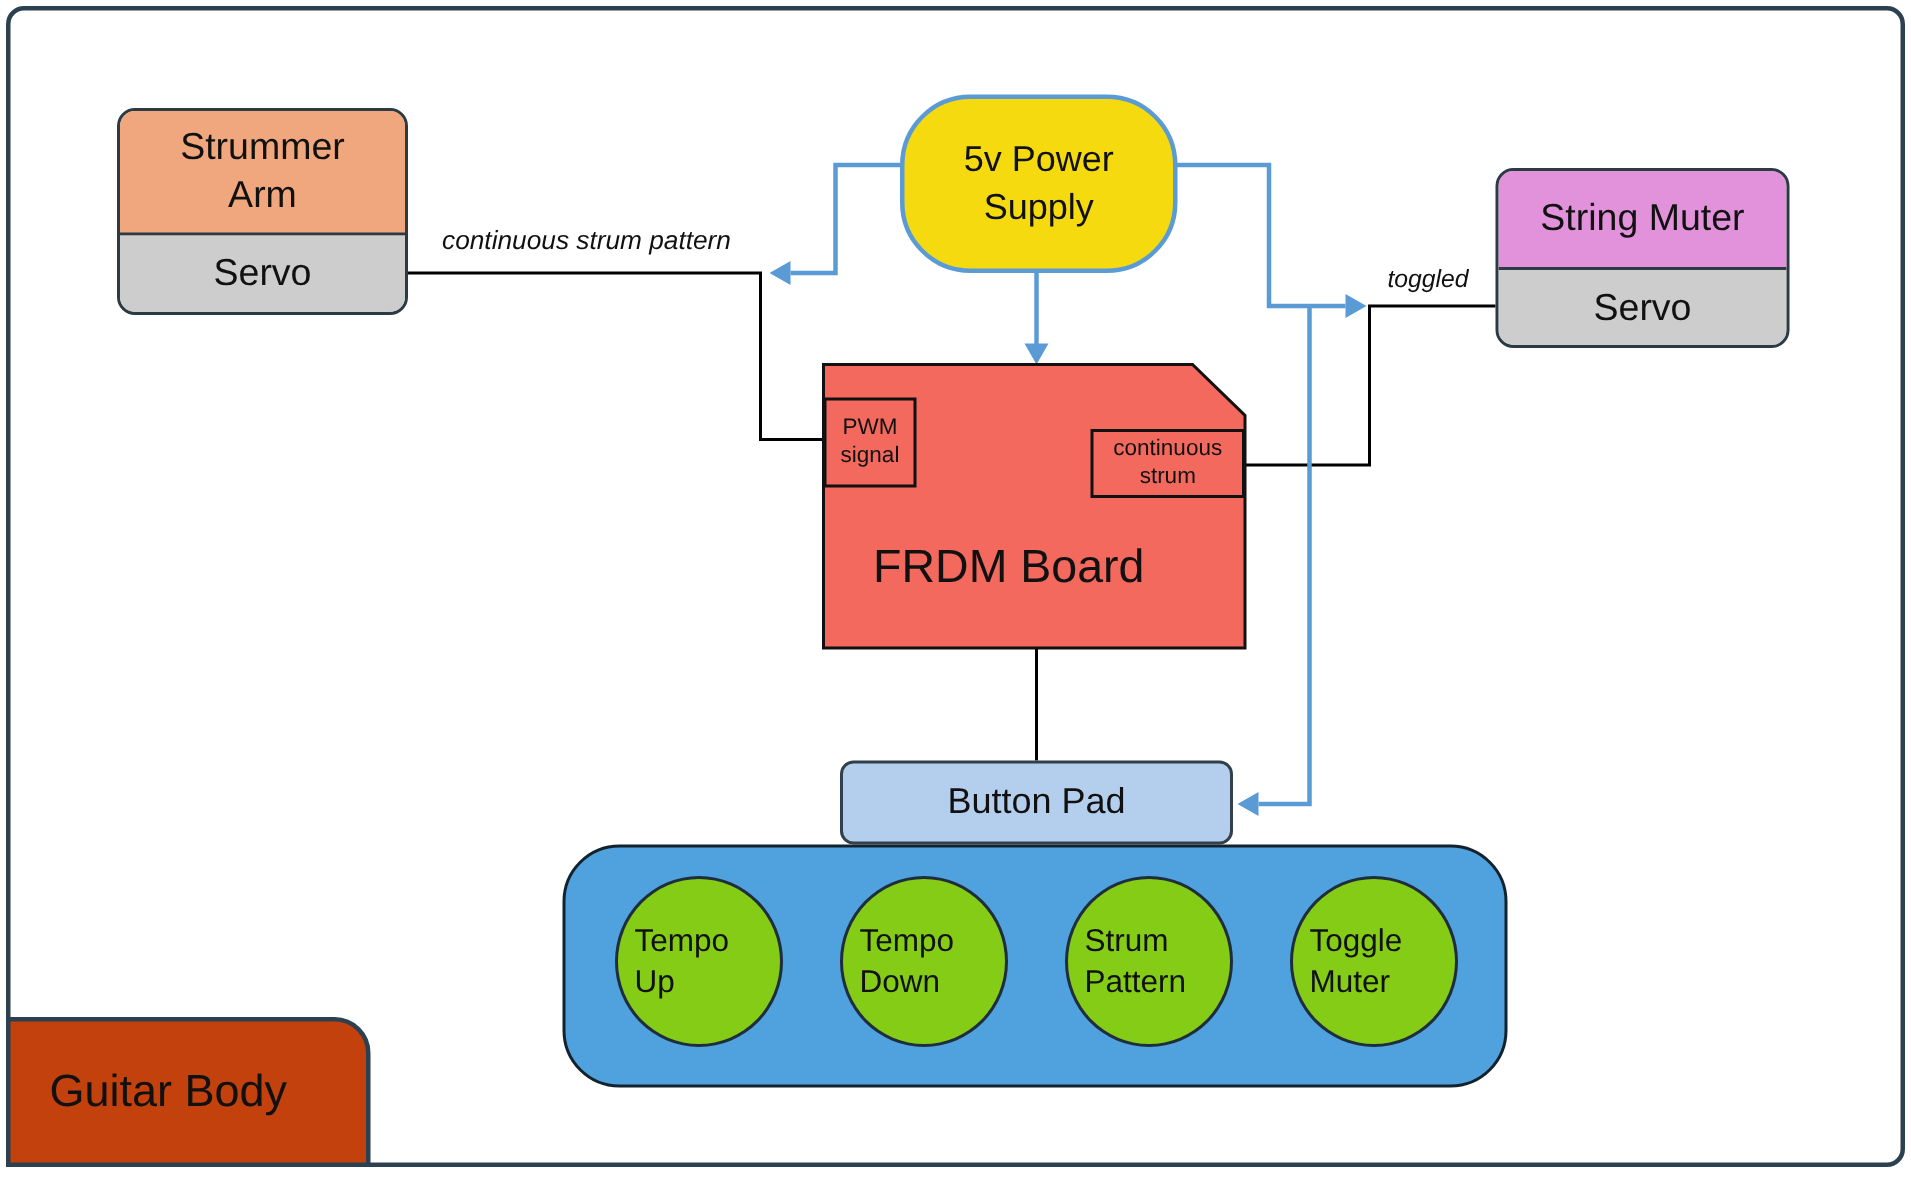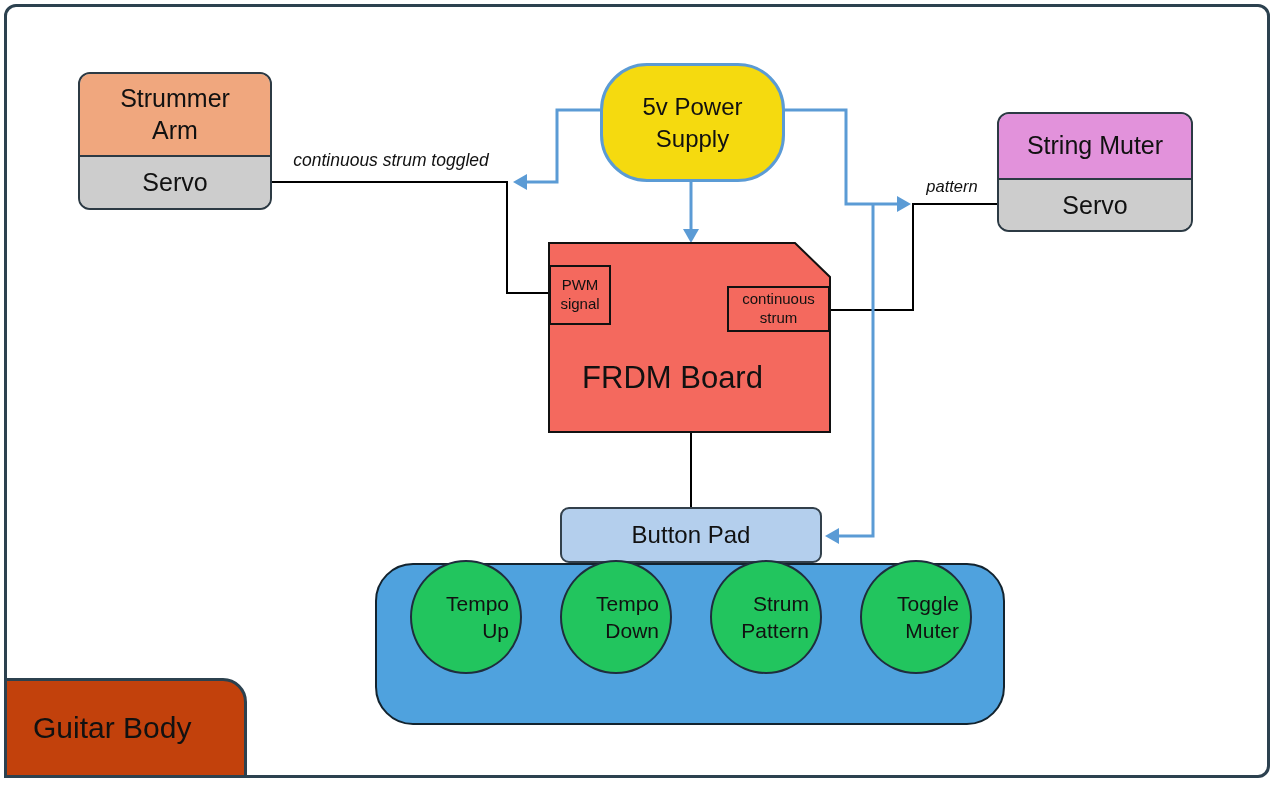--- a/index.html
+++ b/index.html
@@ -99,27 +99,27 @@
 
   .pad-container {
     left: 375px; top: 563px;
     width: 630px; height: 162px;
     background: #4FA2DE;
     border: 2px solid #13232E;
     border-radius: 38px;
   }
 
   .pad-button {
-    top: 560px;
+    top: 584px;
     width: 112px; height: 114px;
-    background: #22c55e;
+    background: #84cc16;
     border: 2px solid #1F2D3D;
     border-radius: 50%;
     display: flex; align-items: center; justify-content: center;
-    text-align: right;
+    text-align: left;
     font-size: 21px;
     line-height: 1.3;
     z-index: 3;
   }
   .pad-button .inner { width: 86px; }
   .btn-0 { left: 410px; }
   .btn-1 { left: 560px; }
   .btn-2 { left: 710px; }
   .btn-3 { left: 860px; }
 
@@ -215,20 +215,20 @@
   <div class="node pad-button btn-1">
     <span class="inner">Tempo Down</span>
   </div>
   <div class="node pad-button btn-2">
     <span class="inner">Strum Pattern</span>
   </div>
   <div class="node pad-button btn-3">
     <span class="inner">Toggle Muter</span>
   </div>
 
-  <div class="wire-label label-strum">continuous strum toggled</div>
-  <div class="wire-label label-toggled">pattern</div>
+  <div class="wire-label label-strum">continuous strum pattern</div>
+  <div class="wire-label label-toggled">toggled</div>
 
   <div class="guitar-body-label">
     <span>Guitar Body</span>
   </div>
 
 </div>
 
 </body></html>

